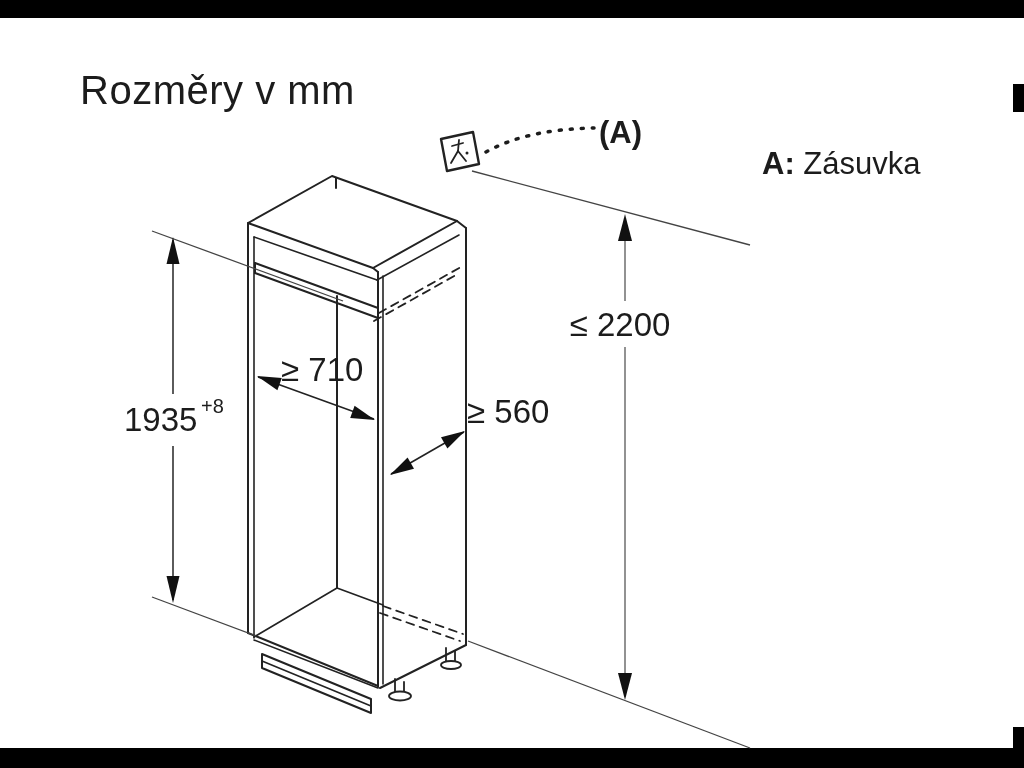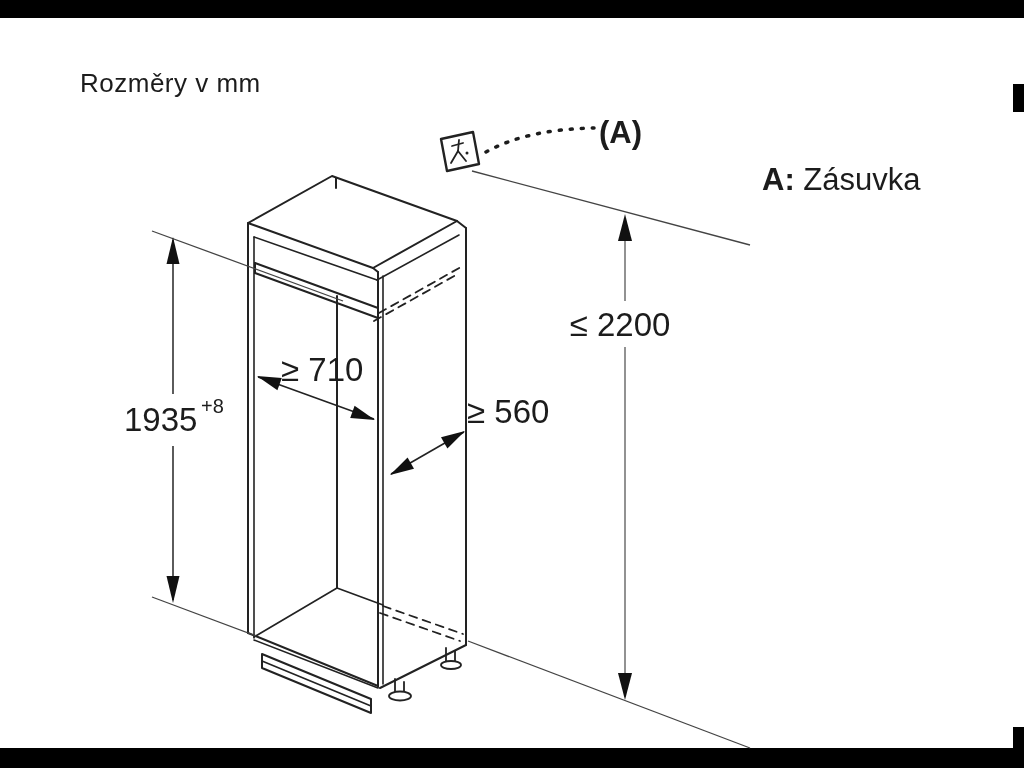--- a/index.html
+++ b/index.html
@@ -4,22 +4,22 @@
 <style>
   html,body{margin:0;padding:0;background:#fff;}
   .stage{position:relative;width:1024px;height:768px;background:#ffffff;overflow:hidden;
          font-family:"Liberation Sans",sans-serif;color:#1c1c1c;}
   .bar{position:absolute;left:0;width:1024px;background:#000;}
   .bar.top{top:0;height:18px;}
   .bar.bottom{top:748px;height:20px;}
   .edge-tab{position:absolute;background:#000;}
   .edge-tab.t1{left:1013px;top:84px;width:11px;height:28px;}
   .edge-tab.t2{left:1013px;top:727px;width:11px;height:21px;}
-  .title{position:absolute;left:80px;top:68px;font-size:26px;letter-spacing:0.5px;}
-  .legend{position:absolute;left:762px;top:162px;font-size:31px;}
+  .title{position:absolute;left:80px;top:68px;font-size:40px;letter-spacing:0.5px;}
+  .legend{position:absolute;left:762px;top:146px;font-size:31px;}
   .legend .key{font-weight:bold;}
   svg{position:absolute;left:0;top:0;}
   svg text{font-family:"Liberation Sans",sans-serif;fill:#1c1c1c;}
   .dim-label{font-size:33px;}
   .dim-sup{font-size:20px;}
   .callout{font-size:31px;font-weight:bold;}
 </style>
 </head>
 <body>
 

